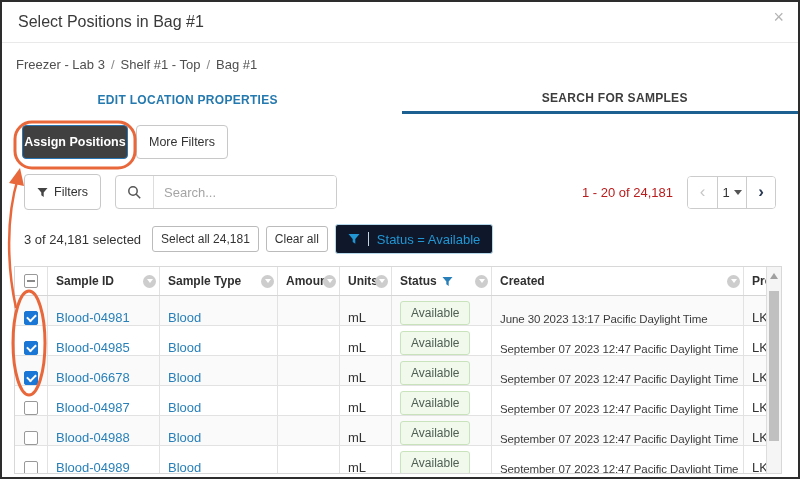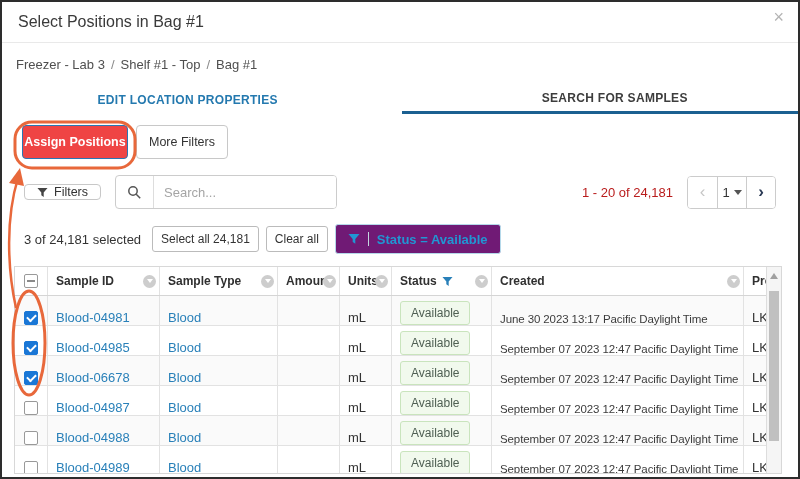--- a/index.html
+++ b/index.html
@@ -19,45 +19,45 @@
 
   
   .tabs { display: flex; margin: 13px 12px 0; height: 29px; gap: 41px; }
   .tab { display: flex; align-items: center; justify-content: center; font-weight: 700; font-size: 12px; letter-spacing: .3px; cursor: pointer; }
   .tab-inactive { flex: 0 0 45%; color: #2479af; }
   .tab-active { flex: 0 0 55%; color: #3d3d3d; border-bottom: 3px solid #1b6091; }
 
   
   .action-row { margin: 11px 0 0 20px; height: 34px; display: flex; gap: 8px; }
   .btn { border: 1px solid #c8c8c8; background: #fff; color: #333; border-radius: 4px; font-size: 12.5px; cursor: pointer; font-family: inherit; }
-  .btn-primary { background: #ef4444; border-color: #2a76b3; color: #fff; font-weight: 700; width: 106px; }
+  .btn-primary { background: #404040; border-color: #2a76b3; color: #fff; font-weight: 700; width: 106px; }
   .btn-default { padding: 0 12px; }
 
   
   .toolbar-row { margin: 16px 22px 0; height: 34px; display: flex; align-items: center; }
-  .btn-filters { height: 16px; display: flex; align-items: center; gap: 6px; padding: 0 12px; }
+  .btn-filters { height: 36px; display: flex; align-items: center; gap: 6px; padding: 0 12px; }
   .search-group { margin-left: 14px; display: flex; height: 34px; width: 222px; border: 1px solid #ccc; border-radius: 4px; overflow: hidden; background: #fff; }
   .search-icon-box { width: 38px; display: flex; align-items: center; justify-content: center; border-right: 1px solid #ddd; }
   .search-group input { flex: 1; border: none; outline: none; padding: 0 10px; font-size: 13px; font-family: inherit; color: #333; min-width: 0; }
   .search-group input::placeholder { color: #a5a5a5; }
   .flex-spacer { flex: 1; }
   .pagination-text { color: #b91c1c; margin-right: 14px; white-space: nowrap; }
   .pager { display: flex; border: 1px solid #ccc; border-radius: 4px; overflow: hidden; height: 33px; }
   .pager-btn { background: #fff; border: none; border-left: 1px solid #ccc; width: 29px; display: flex; align-items: center; justify-content: center; font-size: 17px; cursor: pointer; font-family: inherit; }
   .pager-btn:first-child { border-left: none; }
   .pager-prev { color: #c6c6c6; }
   .pager-next { color: #2b3a55; font-weight: 700; }
   .pager-page { font-size: 13px; color: #333; gap: 4px; }
   .caret-down { width: 0; height: 0; border-left: 4px solid transparent; border-right: 4px solid transparent; border-top: 5px solid #555; }
 
   
   .selection-row { margin: 15px 22px 0; height: 30px; display: flex; align-items: center; gap: 7px; }
   .selection-status { margin-right: 4px; }
   .btn-small { padding: 5px 8px; font-size: 12px; border-color: #bbb; border-radius: 3px; }
-  .chip { display: flex; align-items: center; gap: 8px; height: 30px; padding: 0 12px; background: #701a75; border: 1px solid #b5d9ea; border-radius: 3px; color: #2196d3; cursor: pointer; font-weight: bold; }
+  .chip { display: flex; align-items: center; gap: 8px; height: 30px; padding: 0 12px; background: #0f172a; border: 1px solid #b5d9ea; border-radius: 3px; color: #2196d3; cursor: pointer; }
   .chip-sep { width: 1px; height: 14px; background: #c3d6e0; }
 
   
   .table-wrap { position: relative; margin: 12px 0 0 12px; width: 768px; height: 208px; border: 1px solid #d8d8d8; overflow: hidden; }
   .tbl { margin-right: 15px; }
   .tr { display: grid; grid-template-columns: 33px 112px 118px 62px 52px 100px 252px minmax(0,1fr); }
   .th, .td { border-right: 1px solid #e2e2e2; overflow: hidden; white-space: nowrap; display: flex; align-items: center; position: relative; }
   .th:last-child, .td:last-child { border-right: none; }
   .thead { height: 29px; border-bottom: 1px solid #d5d5d5; background: #fff; }
   .th { font-weight: 700; font-size: 12px; color: #303030; padding: 0 16px 0 8px; }

